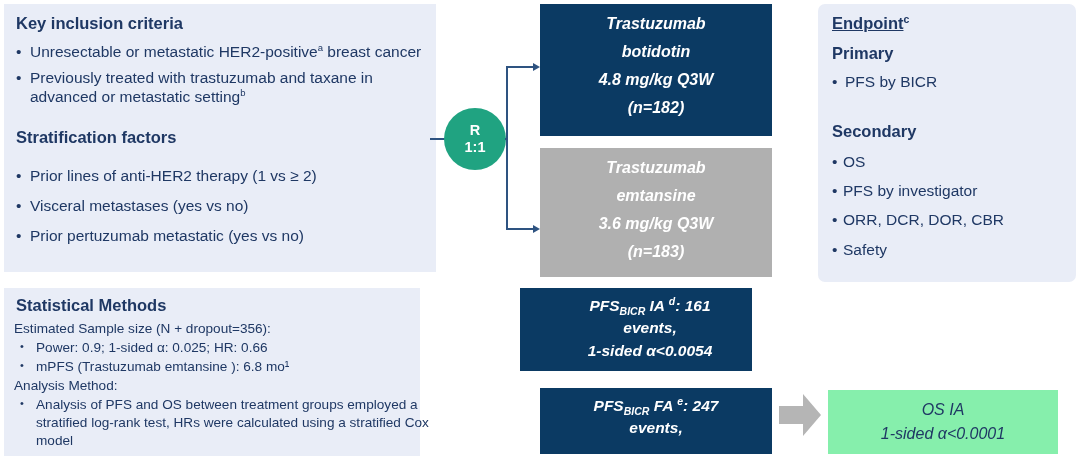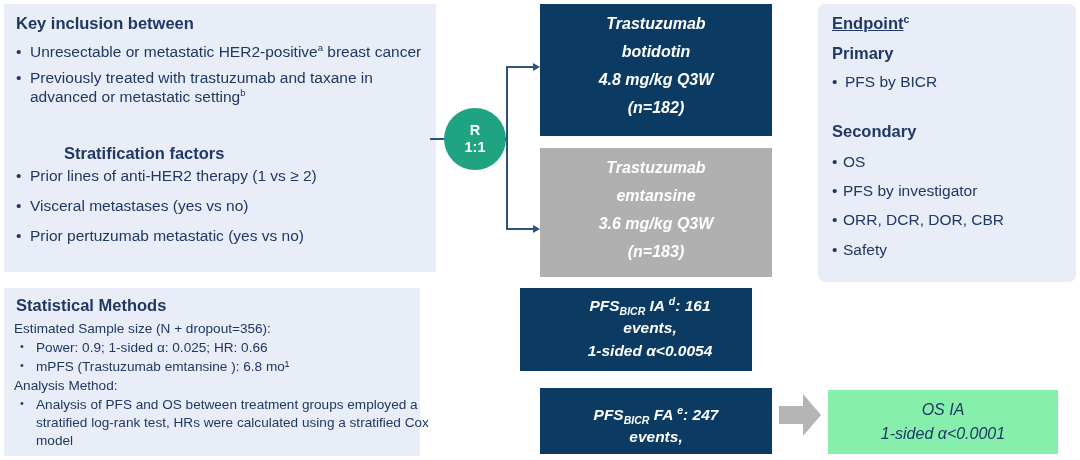--- a/index.html
+++ b/index.html
@@ -21,21 +21,21 @@
   #inclusion-panel{left:4px;top:4px;width:432px;height:268px;}
   .hdr{font-size:16.5px;font-weight:bold;color:#1f3864;line-height:1.1;}
   .li{display:flex;font-size:15.5px;color:#1f3864;line-height:1.24;}
   .li .bul{width:14px;flex:none;text-align:left;}
   .li .txt{flex:1;}
   sup{font-size:9.5px;vertical-align:super;line-height:0;}
 
   #inclusion-title{position:absolute;left:12px;top:10px;}
   #inclusion-list{position:absolute;left:12px;top:38px;width:408px;}
   #inclusion-list .li{margin-bottom:7px;}
-  #strat-title{position:absolute;left:12px;top:140px;margin-left:48px;}
+  #strat-title{position:absolute;left:12px;top:124px;}
   #strat-list{position:absolute;left:12px;top:162px;width:408px;}
   #strat-list .li{margin-bottom:11px;}
 
   
   #stats-panel{left:4px;top:288px;width:416px;height:168px;}
   #stats-title{position:absolute;left:12px;top:8px;}
   #stats-body{position:absolute;left:10px;top:32px;width:416px;font-size:13.6px;line-height:1.33;}
   .sline{color:#1f3864;margin-bottom:1px;}
   .sbul{display:flex;color:#1f3864;margin-bottom:1px;}
   .sbul .bul{width:22px;flex:none;font-size:11px;padding-left:6px;box-sizing:border-box;}
@@ -57,21 +57,21 @@
   #arrow-top{left:533px;top:62.5px;}
   #arrow-bot{left:533px;top:224.5px;}
 
   
   #arm-a{left:540px;top:4px;width:232px;height:132px;padding-top:6px;box-sizing:border-box;}
   #arm-b{left:540px;top:148px;width:232px;height:129px;padding-top:6px;box-sizing:border-box;}
   .arm-line{font-size:16px;font-weight:bold;line-height:1.0;margin:6px 0 6px 0;text-align:center;}
 
   
   #pfs-ia{left:520px;top:288px;width:232px;height:83px;padding-top:7px;box-sizing:border-box;padding-left:28px;}
-  #pfs-fa{left:540px;top:388px;width:232px;height:66px;padding-top:16px;box-sizing:border-box;}
+  #pfs-fa{left:540px;top:388px;width:232px;height:66px;padding-top:7px;box-sizing:border-box;}
   .pfs-line{font-size:15.5px;font-weight:bold;line-height:1.05;margin:3px 0;text-align:center;}
   .sub{font-size:10.5px;vertical-align:sub;line-height:0;font-weight:bold;}
   .supd{font-size:10.5px;vertical-align:super;line-height:0;font-weight:bold;}
 
   
   #gray-arrow{position:absolute;left:777px;top:391px;width:46px;height:48px;}
 
   
   #endpoint-panel{left:818px;top:4px;width:258px;height:278px;border-radius:7px;}
   #endpoint-title{position:absolute;left:14px;top:10px;font-size:16.5px;font-weight:bold;color:#1f3864;text-decoration:underline;}
@@ -85,21 +85,21 @@
   #secondary-list .li .bul{width:11px;}
 
   
   #os-ia{left:828px;top:390px;width:230px;height:64px;padding-top:8px;box-sizing:border-box;}
   .os-line{font-size:16px;line-height:1.1;margin:3px 0;text-align:center;color:#1f3864;}
 </style>
 </head>
 <body>
 
 <div class="panel" id="inclusion-panel">
-  <div class="hdr" id="inclusion-title">Key inclusion between</div>
+  <div class="hdr" id="inclusion-title">Key inclusion criteria</div>
 
   <div id="inclusion-list">
     <div class="li">
       <span class="bul">•</span>
       <span class="txt"><span>Unresectable or metastatic HER2-positive</span><sup>a</sup><span> breast cancer</span></span>
     </div>
     <div class="li">
       <span class="bul">•</span>
       <span class="txt"><span>Previously treated with trastuzumab and taxane in advanced or metastatic setting</span><sup>b</sup></span>
     </div>

